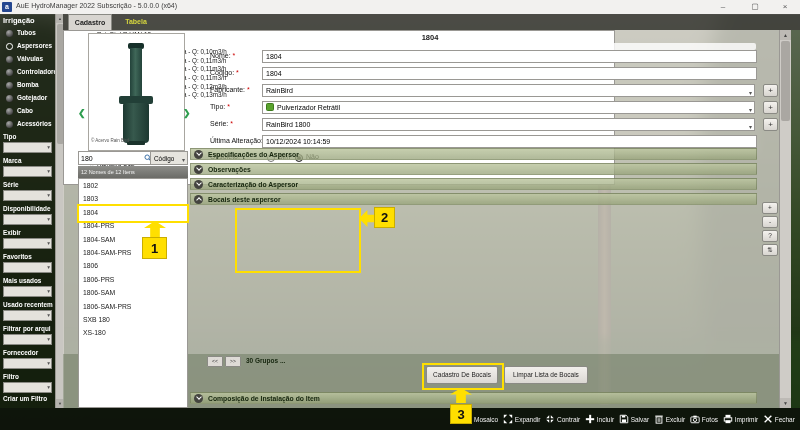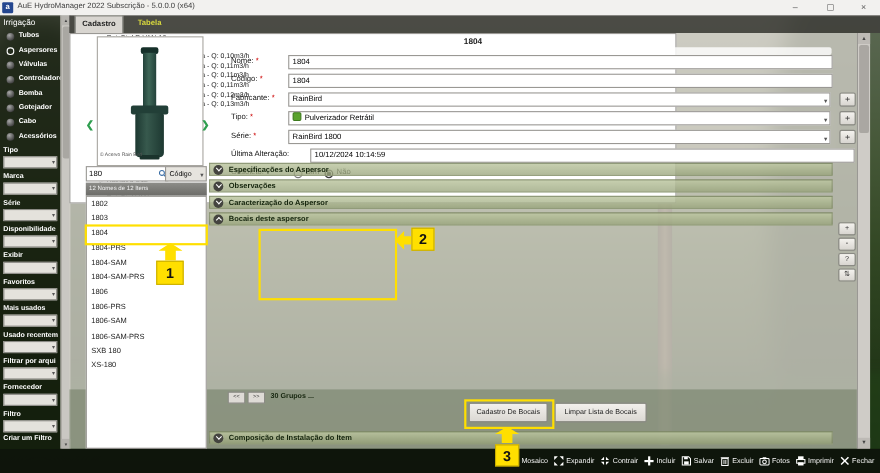--- a/index.html
+++ b/index.html
@@ -22,21 +22,21 @@
   
   #titlebar{left:0;top:0;width:800px;height:14px;background:#f2f1ef;border-bottom:1px solid #d6d4d0;}
   #appicon{left:2px;top:2px;width:10px;height:10px;background:#24468f;color:#fff;font-size:7px;line-height:10px;
     text-align:center;font-weight:bold;border-radius:1px;}
   #apptitle{left:16px;top:2px;font-size:7px;color:#3c3c3c;white-space:nowrap;}
   .wbtn{top:1px;width:18px;height:12px;text-align:center;font-size:8px;line-height:12px;color:#555;}
   #btn-min{left:714px;} #btn-max{left:746px;} #btn-close{left:776px;}
 
   
   #sidebar{left:0;top:14px;width:55px;height:394px;background:rgba(18,24,12,.78);color:#fff;}
-  #sb-header{left:3px;top:2px;font-size:7.5px;font-weight:normal;}
+  #sb-header{left:3px;top:2px;font-size:7.5px;font-weight:bold;}
   .cat-row{position:absolute;left:0;width:55px;height:13px;}
   .cat-icon{position:absolute;left:6px;top:3px;width:7px;height:7px;border-radius:50%;
     background:radial-gradient(circle at 35% 30%,#a8a8a8,#1d1d1d);}
   .cat-row.sel .cat-icon{background:transparent;border:1.5px solid #fff;width:4.5px;height:4.5px;top:3px;}
   .cat-label{position:absolute;left:17px;top:2px;font-size:6.4px;font-weight:bold;white-space:nowrap;}
   .flt-group{position:absolute;left:0;width:55px;height:24px;}
   .flt-label{position:absolute;left:3px;top:0;font-size:6.4px;font-weight:bold;white-space:nowrap;}
   .flt-combo{position:absolute;left:3px;top:8.5px;width:47px;height:9.5px;background:#e4e2dc;
     border:1px solid #8a8a84;}
   .flt-combo::after{content:"▾";position:absolute;right:1px;top:1px;font-size:5.5px;color:#555;}
@@ -334,21 +334,21 @@
 
     <div class="frow-label" style="top:90px;">
       <span>Série:</span> <span class="req">*</span>
     </div>
     <div class="fcombo" style="top:88px;"><span>RainBird 1800</span></div>
     <div class="plusbtn" style="top:88px;">+</div>
 
     <div class="frow-label" style="top:107px;">
       <span>Última Alteração:</span>
     </div>
-    <input class="tinput" style="top: 105px; margin-left: 20px;" value="10/12/2024 10:14:59">
+    <input class="tinput" style="top: 105px;" value="10/12/2024 10:14:59">
 
     <div class="frow-label" style="top:123px;">
       <span>Obsoleto:</span>
     </div>
     <span class="radio" style="left:204px;top:124px;"></span>
     <span class="radio-lab" style="left:215px;top:123px;">Sim</span>
     <span class="radio sel" style="left:232px;top:124px;"></span>
     <span class="radio-lab" style="left:243px;top:123px;">Não</span>
 
     <div class="secbar" style="top:118px;">

